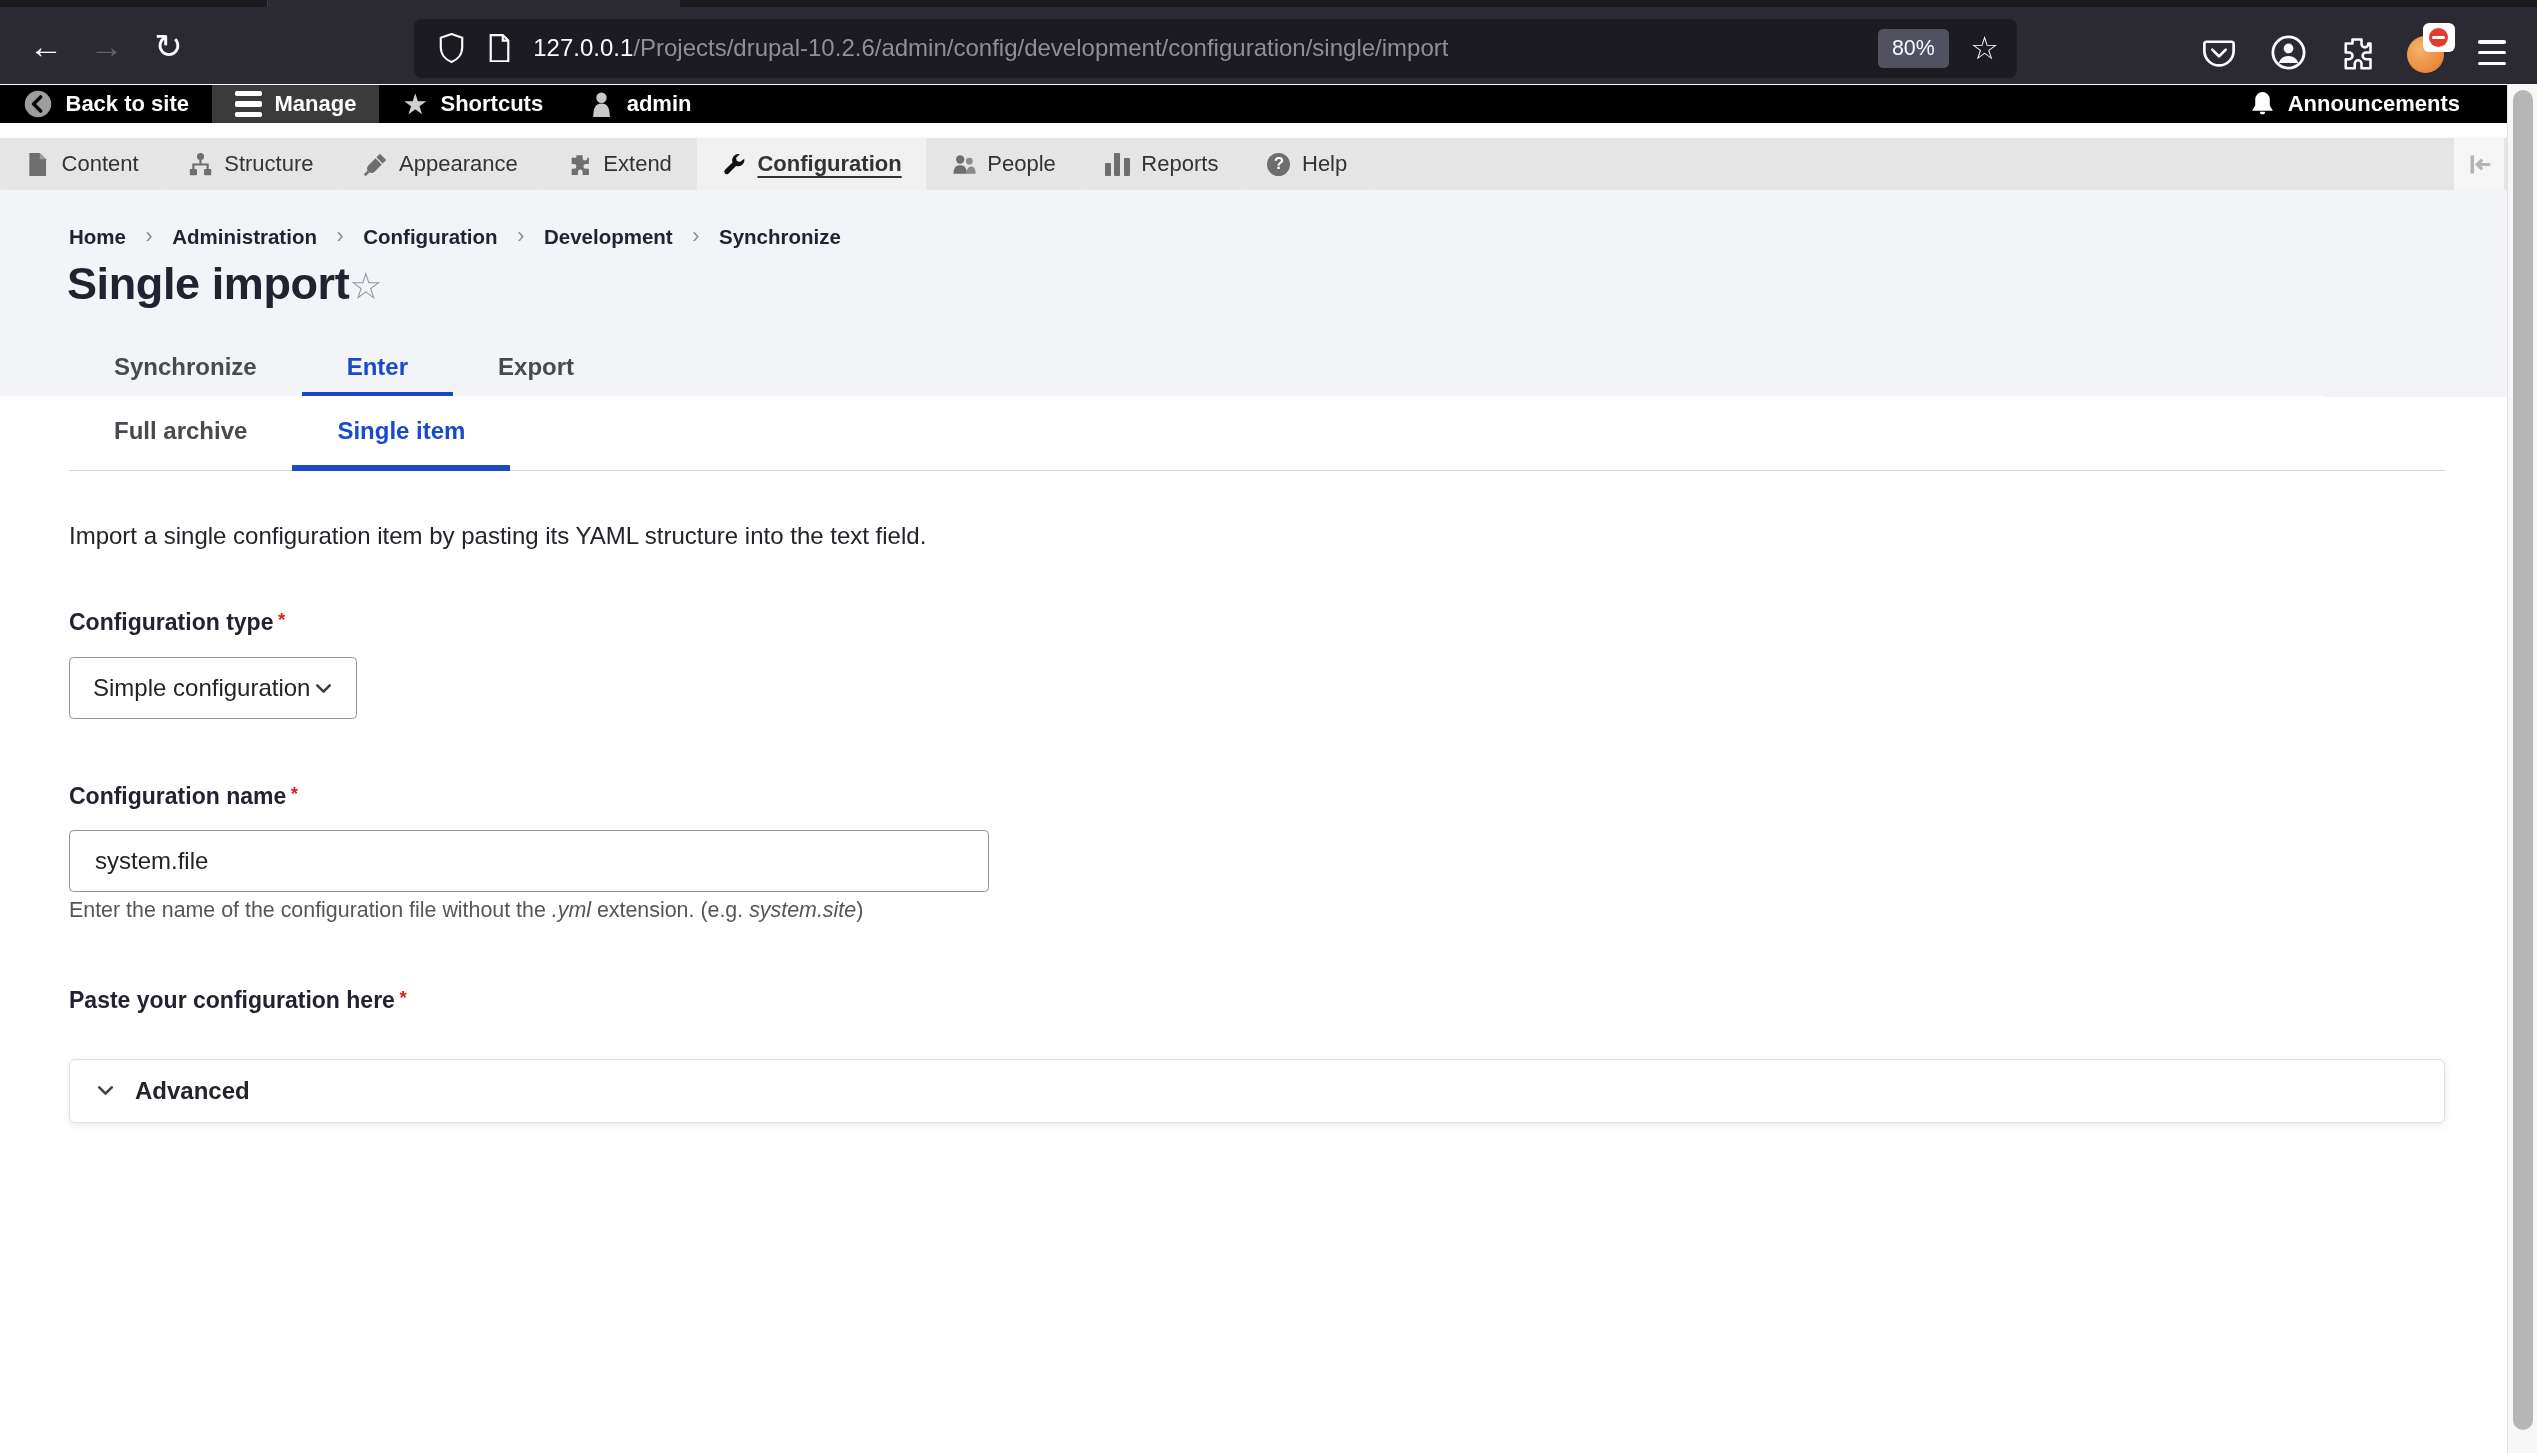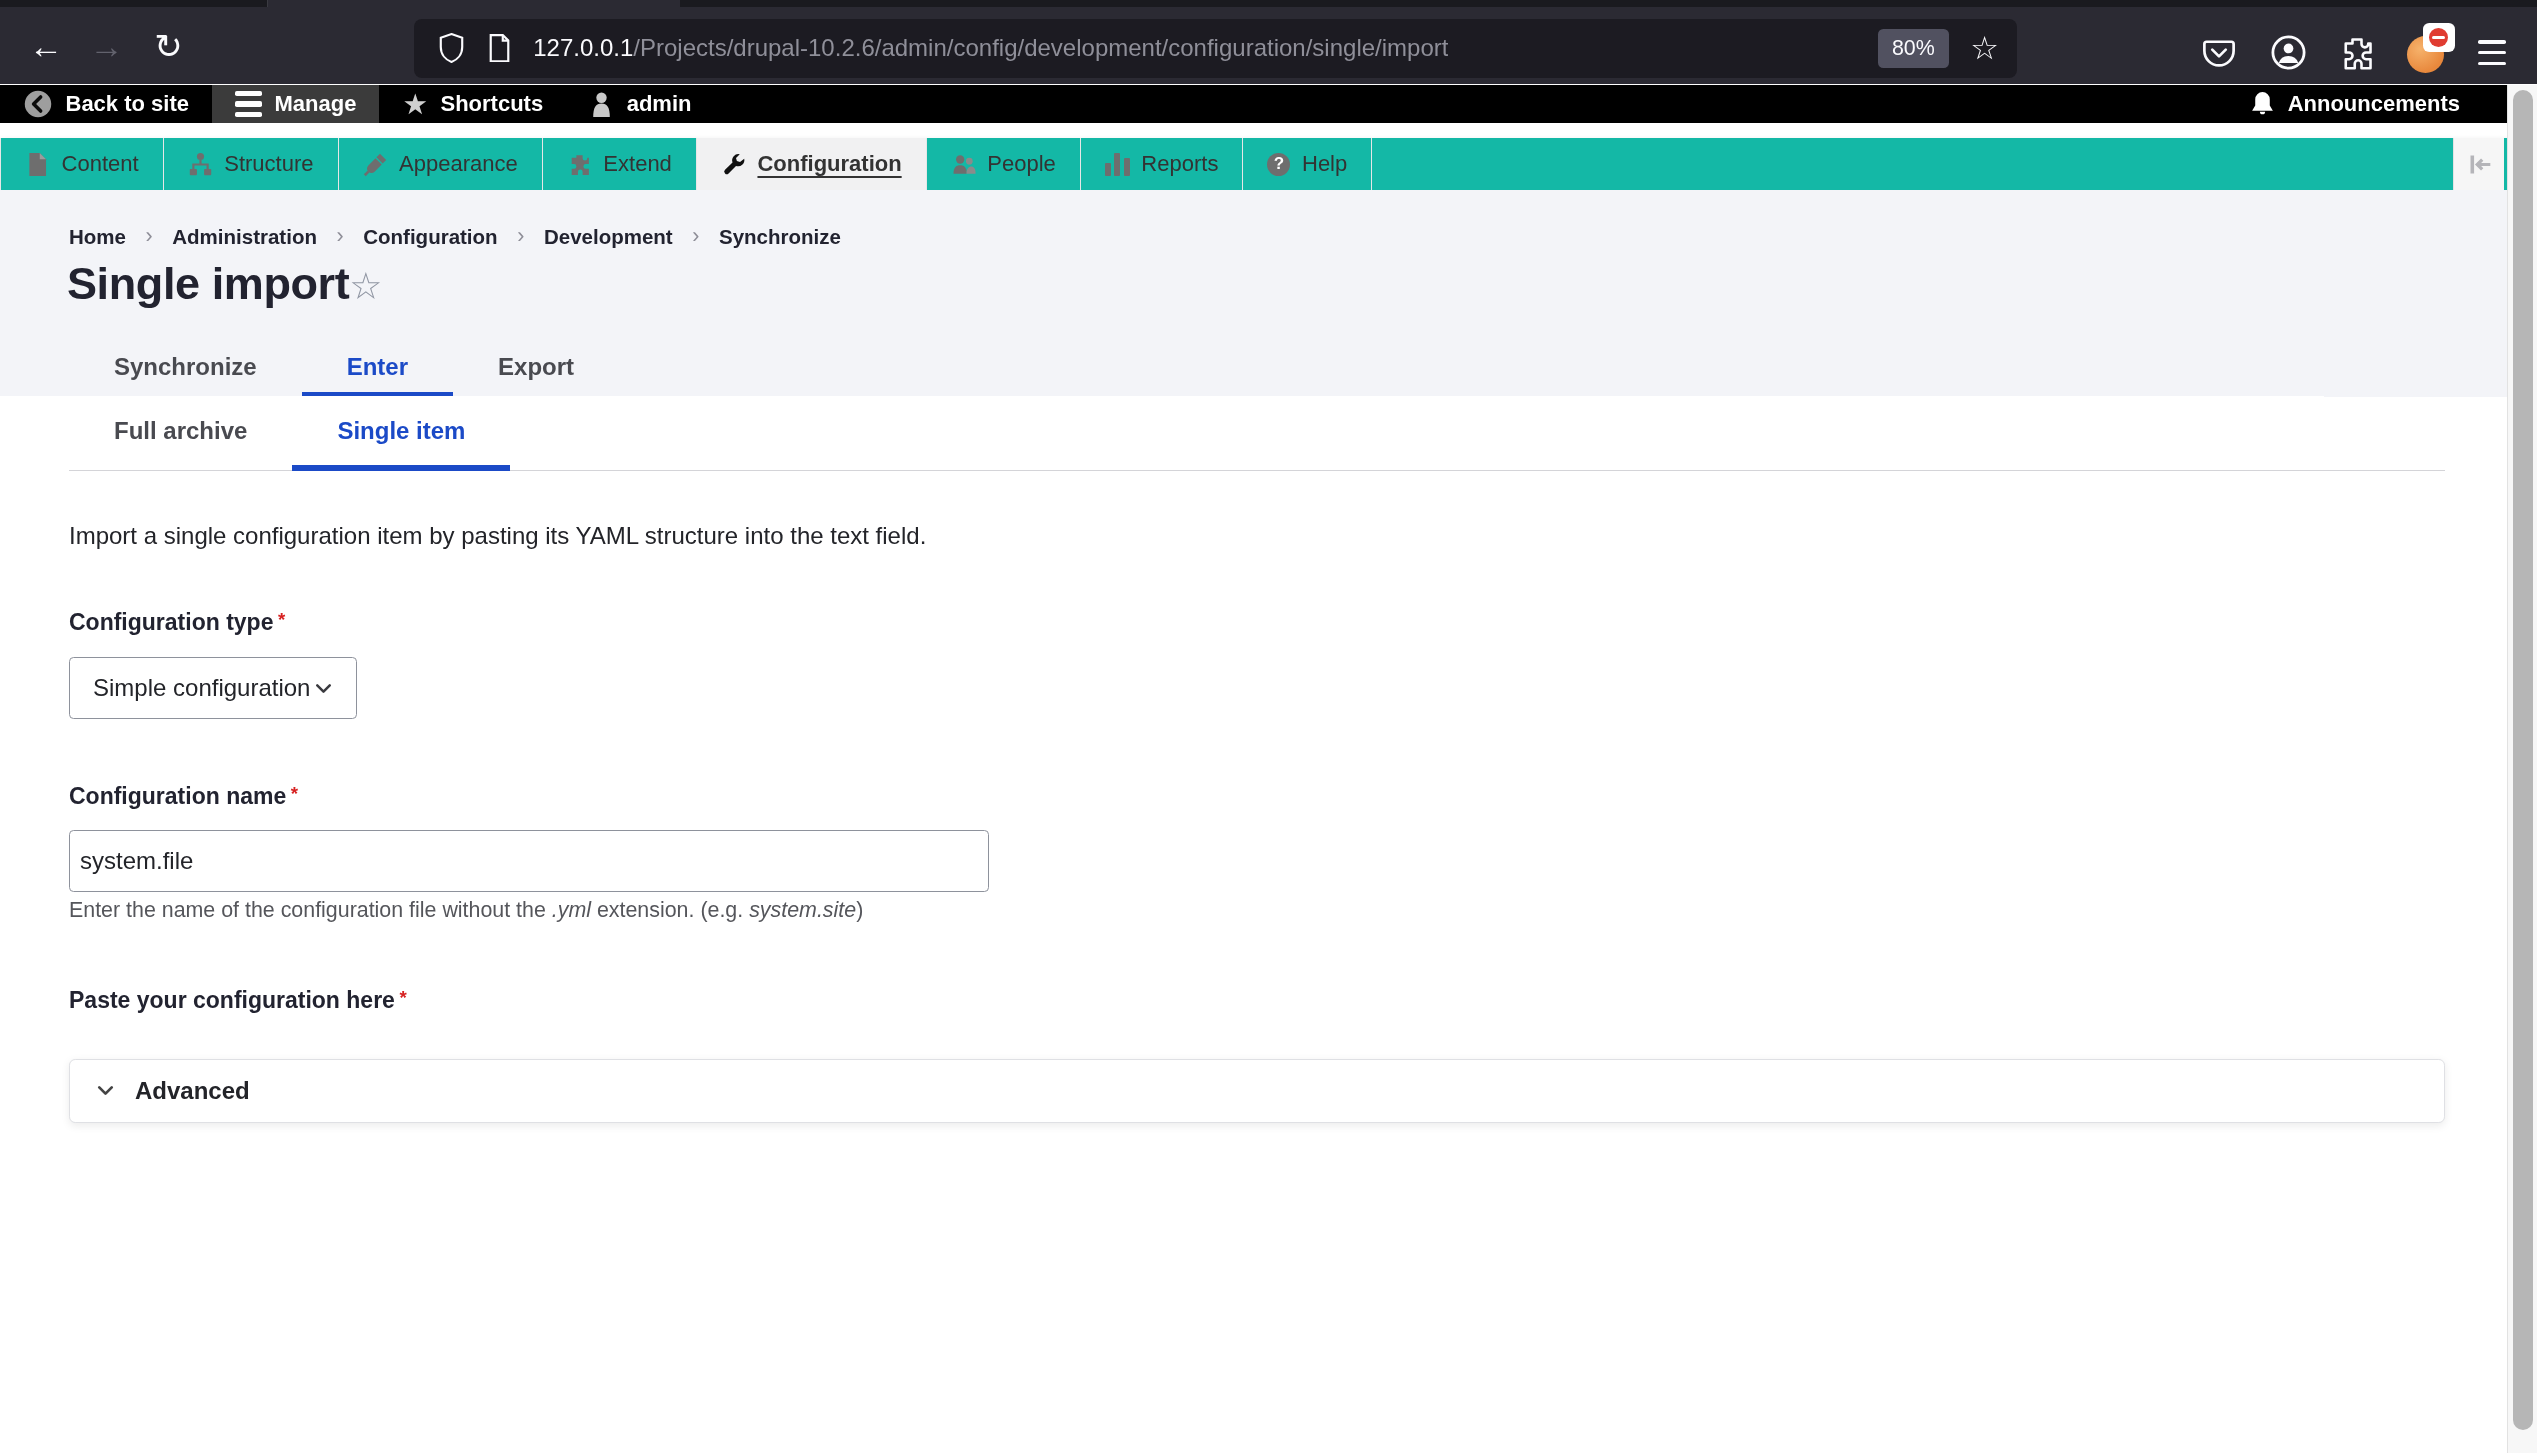--- a/index.html
+++ b/index.html
@@ -35,21 +35,21 @@
   
   .atoolbar{position:absolute;top:85px;left:0;width:2538px;height:38px;background:#000;display:flex;align-items:stretch;color:#fff;}
   .aitem{display:flex;align-items:center;gap:12.5px;padding:0 23px;font-size:22px;font-weight:700;}
   .aitem.active{background:#3b3b3b;}
   .aspacer{flex:1;}
   .managebars{display:flex;flex-direction:column;gap:5.3px;}
   .managebars i{display:block;width:27px;height:5.3px;background:#fff;border-radius:1.8px;}
   .shortstar{color:#cfcfcf;font-size:28.5px;line-height:1;}
 
   
-  .menubar{position:absolute;top:138px;left:0;width:2538px;height:52px;background:#14b8a6;
+  .menubar{position:absolute;top:138px;left:0;width:2538px;height:52px;background:#e5e5e5;
            box-shadow:0 3.6px 7.1px rgba(0,0,0,0.18);display:flex;align-items:stretch;}
   .mitem{display:flex;align-items:center;gap:11.6px;padding:0 24px;font-size:22px;color:#333;border-right:0.9px solid #e7e7e7;}
   .mitem:first-child{border-left:0.9px solid #e7e7e7;}
   .mitem.active{background:#f1f1f2;font-weight:700;}
   .mitem.active .mlabel{text-decoration:underline;text-underline-offset:4.5px;}
   .micon{width:25px;height:25px;display:flex;align-items:center;justify-content:center;}
   .helpcirc{width:23px;height:23px;border-radius:50%;background:#6e6e6e;color:#fff;display:flex;align-items:center;justify-content:center;
             font-size:17px;font-weight:700;}
   .bars3{display:flex;align-items:flex-end;gap:3.6px;height:23px;}
   .bars3 i{display:block;width:6.2px;background:#6e6e6e;border-radius:0.9px;}
@@ -82,21 +82,21 @@
   .stab{padding:0 45px;height:100%;display:flex;align-items:center;font-size:24px;font-weight:700;color:#494a50;
         border-bottom:6.2px solid transparent;box-sizing:border-box;position:relative;z-index:2;}
   .stab.active{color:#1b4ac7;border-bottom-color:#1b4ac7;}
   .intro{margin:51px 0 0;font-size:24px;color:#232429;}
   .flabel{margin:64px 0 0;font-size:23px;font-weight:700;color:#222330;}
   .req{color:#d72222;font-size:18.7px;vertical-align:top;margin-left:4.5px;font-weight:700;}
   .selectbox{margin-top:21.4px;width:288px;height:62px;border:0.9px solid #8e929c;border-radius:4.5px;background:#fff;
              display:flex;align-items:center;justify-content:space-between;padding:0 19.6px 0 23px;box-sizing:border-box;
              font-size:24px;color:#232429;}
   .textinput{margin-top:19.6px;width:920px;height:62px;border:0.9px solid #8e929c;border-radius:4.5px;background:#fff;
-             padding:0 10px;box-sizing:border-box;font-size:24px;color:#232429;display:block;
+             padding:0 25px;box-sizing:border-box;font-size:24px;color:#232429;display:block;
              font-family:"Liberation Sans","DejaVu Sans",sans-serif;outline:none;}
   .fhelp{margin-top:6px;font-size:21.4px;color:#55565b;}
   .tawrap{position:relative;margin-top:18.7px;width:2376px;}
   .yamlarea{width:2376px;height:278px;border:0.9px solid #8e929c;border-radius:2.7px;box-sizing:border-box;
             padding:19.6px 23px;font-size:24px;line-height:34px;color:#232429;resize:none;display:block;
             font-family:"Liberation Sans","DejaVu Sans",sans-serif;outline:none;white-space:pre-wrap;}
   .rhandle{position:absolute;right:2.7px;bottom:5.3px;}
   .advanced{margin-top:45px;width:2376px;height:64px;border:0.9px solid #dfe0e4;border-radius:6.2px;background:#fff;
             box-shadow:0 2.7px 8px rgba(0,0,0,0.08);display:flex;align-items:center;gap:17px;
             padding:0 23px;box-sizing:border-box;}

